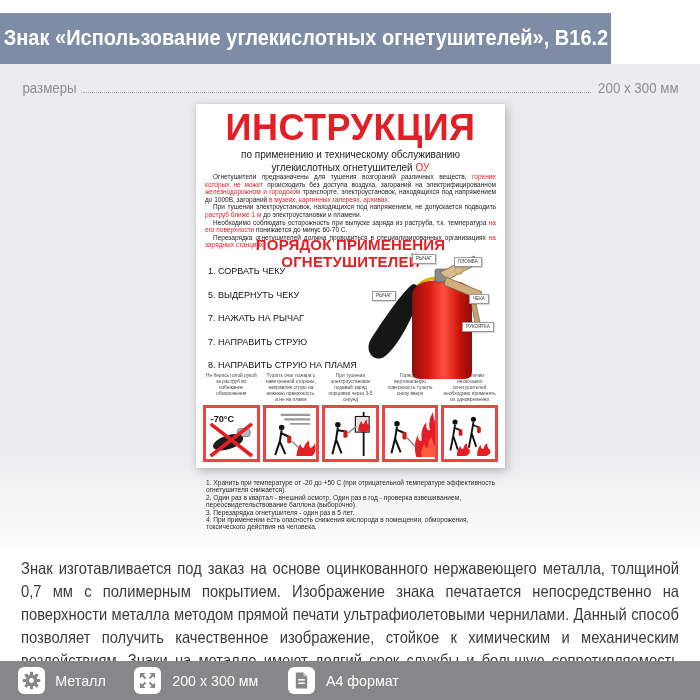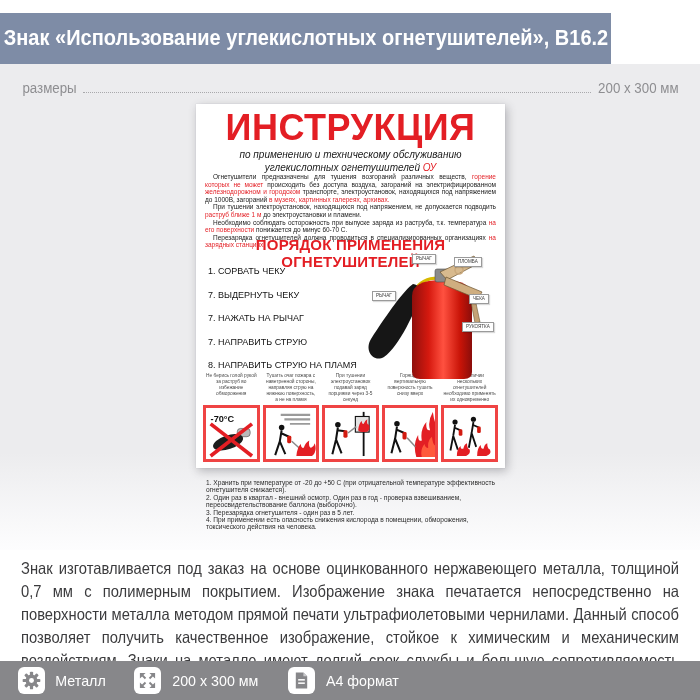--- a/index.html
+++ b/index.html
@@ -23,21 +23,21 @@
   .spec.right { flex:1; }
   .spec .leader { flex:1; border-bottom:1.6px dotted #a9a9ac; margin:0 5px 3px 5px; }
   .spec .lbl, .spec .val { white-space:nowrap; transform:scaleX(0.95); }
 
   
   .poster { position:absolute; left:196px; top:104px; width:309px; height:364px;
             background:#ffffff; box-shadow:2px 3px 9px rgba(60,60,70,0.33), 0 0 1px #c9c9cc; }
   .p-title { position:absolute; top:5px; left:0; width:100%; text-align:center;
              color:#e31e24; font-size:36px; font-weight:700; letter-spacing:0.5px; line-height:38px; }
   .p-sub { position:absolute; top:45px; left:10px; right:10px; text-align:center;
-           color:#1a1a1a; font-size:10px; line-height:12.5px;font-style:italic; }
+           color:#1a1a1a; font-size:10px; line-height:12.5px; }
   .seg-red, .red { color:#e31e24; }
   .p-intro { position:absolute; top:69px; left:9px; right:9px; color:#1a1a1a;
              font-size:6.5px; line-height:7.6px; text-align:justify; }
   .p-intro p { text-indent:8px; }
   .p-section { position:absolute; top:132px; left:0; width:100%; text-align:center;
                color:#e31e24; font-size:15px; font-weight:700; letter-spacing:0.2px; }
   .p-steps { position:absolute; top:162px; left:12px; width:150px; }
   .p-step { font-size:9px; color:#111; margin-bottom:13.5px; white-space:nowrap; }
 
   
@@ -100,21 +100,21 @@
   <div class="p-intro">
     <p><span>Огнетушители предназначены для тушения возгораний различных веществ, </span><span class="seg-red">горение которых не может</span><span> происходить без доступа воздуха, загораний на электрифицированном </span><span class="seg-red">железнодорожном и городском</span><span> транспорте, электроустановок, находящихся под напряжением до 1000В, загораний </span><span class="seg-red">в музеях, картинных галереях, архивах.</span></p>
     <p><span>При тушении электроустановок, находящихся под напряжением, не допускается подводить </span><span class="seg-red">раструб ближе 1 м</span><span> до электроустановки и пламени.</span></p>
     <p><span>Необходимо соблюдать осторожность при выпуске заряда из раструба, т.к. температура </span><span class="seg-red">на его поверхности</span><span> понижается до минус 60-70 С.</span></p>
     <p><span>Перезарядка огнетушителей должна проводиться в специализированных организациях </span><span class="seg-red">на зарядных станциях.</span></p>
   </div>
   <div class="p-section">ПОРЯДОК ПРИМЕНЕНИЯ ОГНЕТУШИТЕЛЕЙ</div>
 
   <div class="p-steps">
     <div class="p-step">1. СОРВАТЬ ЧЕКУ</div>
-    <div class="p-step">7. ВЫДЕРНУТЬ ЧЕКУ</div>
+    <div class="p-step">5. ВЫДЕРНУТЬ ЧЕКУ</div>
     <div class="p-step">7. НАЖАТЬ НА РЫЧАГ</div>
     <div class="p-step">7. НАПРАВИТЬ СТРУЮ</div>
     <div class="p-step">8. НАПРАВИТЬ СТРУЮ НА ПЛАМЯ</div>
   </div>
 
   <div class="diagram">
     <svg width="150" height="140" viewBox="0 0 150 140">
       <defs>
         <linearGradient id="cyl" x1="0" y1="0" x2="1" y2="0">
           <stop offset="0" stop-color="#8f0f0c"></stop>

